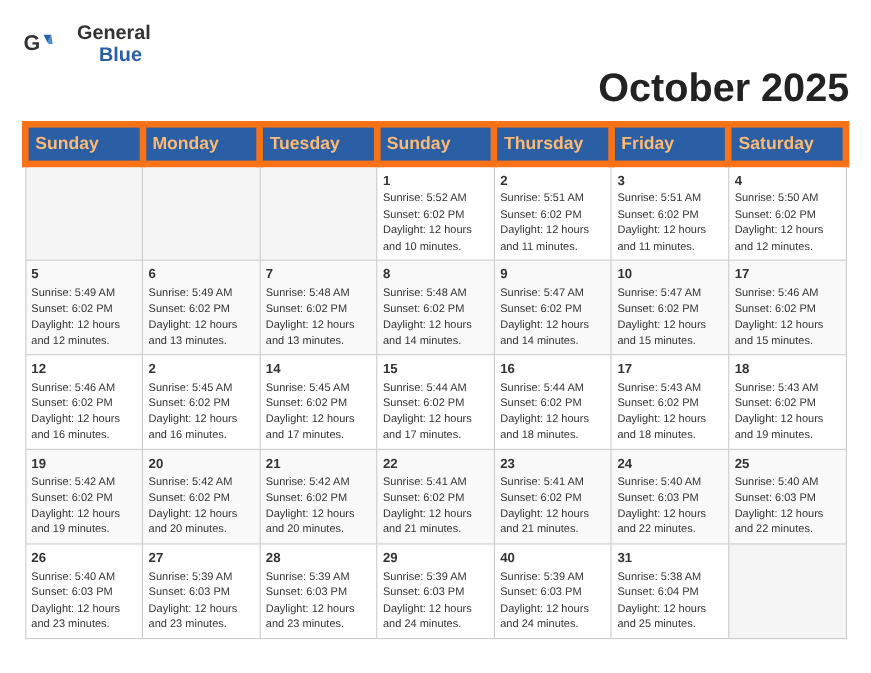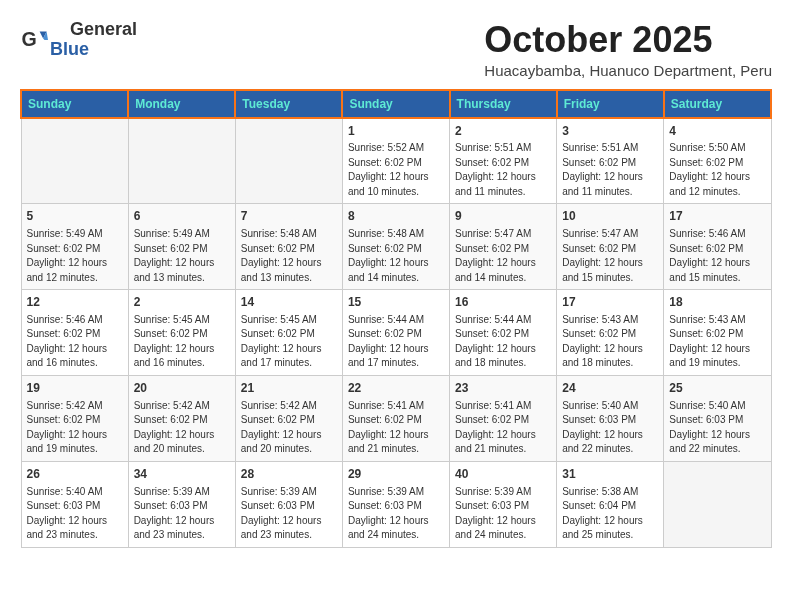--- a/index.html
+++ b/index.html
@@ -29,54 +29,56 @@
       line-height: 1.1;
     }
     .logo-general {
       color: #333;
       font-weight: bold;
       margin-left: 20px;
     }
     .logo-blue {
       color: #2a5fa5;
       font-weight: bold;
+      margin-left: 40px;
     }
     .logo-icon {
       width: 28px;
       height: 28px;
       margin-right: 2px;
     }
     .title-block {
-      text-align: left;
+      text-align: right;
+      margin-top: 40px;
     }
     .month-title {
       font-size: 36px;
       font-weight: bold;
       color: #222;
       line-height: 1.1;
     }
     .subtitle {
       font-size: 15px;
       color: #444;
       margin-top: 2px;
     }
     .calendar {
       width: 100%;
       border-collapse: collapse;
       margin-top: 10px;
       font-size: 11px;
     }
     .calendar thead th {
       background: #2a5fa5;
-      color: #5eead4;
+      color: #fdba74;
       text-align: left;
       padding: 6px 6px;
-      font-size: 12px;
-      font-weight: bold;
-      border: 2px solid #f97316;
+      font-size: 16px;
+      font-weight: bold;
+      border: 6px solid #f97316;
     }
     .calendar tbody td {
       vertical-align: top;
       border: 1px solid #ccc;
       padding: 4px 5px;
       width: 106px;
       min-height: 80px;
       background: #fff;
       color: #333;
       line-height: 1.4;
@@ -115,21 +117,20 @@
       </svg>
       <div>
         <div>
           <span class="logo-general">General</span><br>
           <span class="logo-blue">Blue</span>
         </div>
       </div>
     </div>
     <div class="title-block">
       <div class="month-title">October 2025</div>
-      <div class="subtitle">Huacaybamba, Huanuco Department, Peru</div>
     </div>
   </div>
 
   <table class="calendar">
     <thead>
       <tr>
       <th>Sunday</th>
           <th>Monday</th>
           <th>Tuesday</th>
           <th>Sunday</th>
@@ -249,21 +250,21 @@
             <span class="day-num">25</span>
             <div class="day-info"><span>Sunrise: 5:40 AM</span><br><span>Sunset: 6:03 PM</span><br><span>Daylight: 12 hours and 22 minutes.</span></div>
           </td>
         </tr>
         <tr>
           <td>
             <span class="day-num">26</span>
             <div class="day-info"><span>Sunrise: 5:40 AM</span><br><span>Sunset: 6:03 PM</span><br><span>Daylight: 12 hours and 23 minutes.</span></div>
           </td>
           <td>
-            <span class="day-num">34</span>
+            <span class="day-num">27</span>
             <div class="day-info"><span>Sunrise: 5:39 AM</span><br><span>Sunset: 6:03 PM</span><br><span>Daylight: 12 hours and 23 minutes.</span></div>
           </td>
           <td>
             <span class="day-num">28</span>
             <div class="day-info"><span>Sunrise: 5:39 AM</span><br><span>Sunset: 6:03 PM</span><br><span>Daylight: 12 hours and 23 minutes.</span></div>
           </td>
           <td>
             <span class="day-num">29</span>
             <div class="day-info"><span>Sunrise: 5:39 AM</span><br><span>Sunset: 6:03 PM</span><br><span>Daylight: 12 hours and 24 minutes.</span></div>
           </td>

